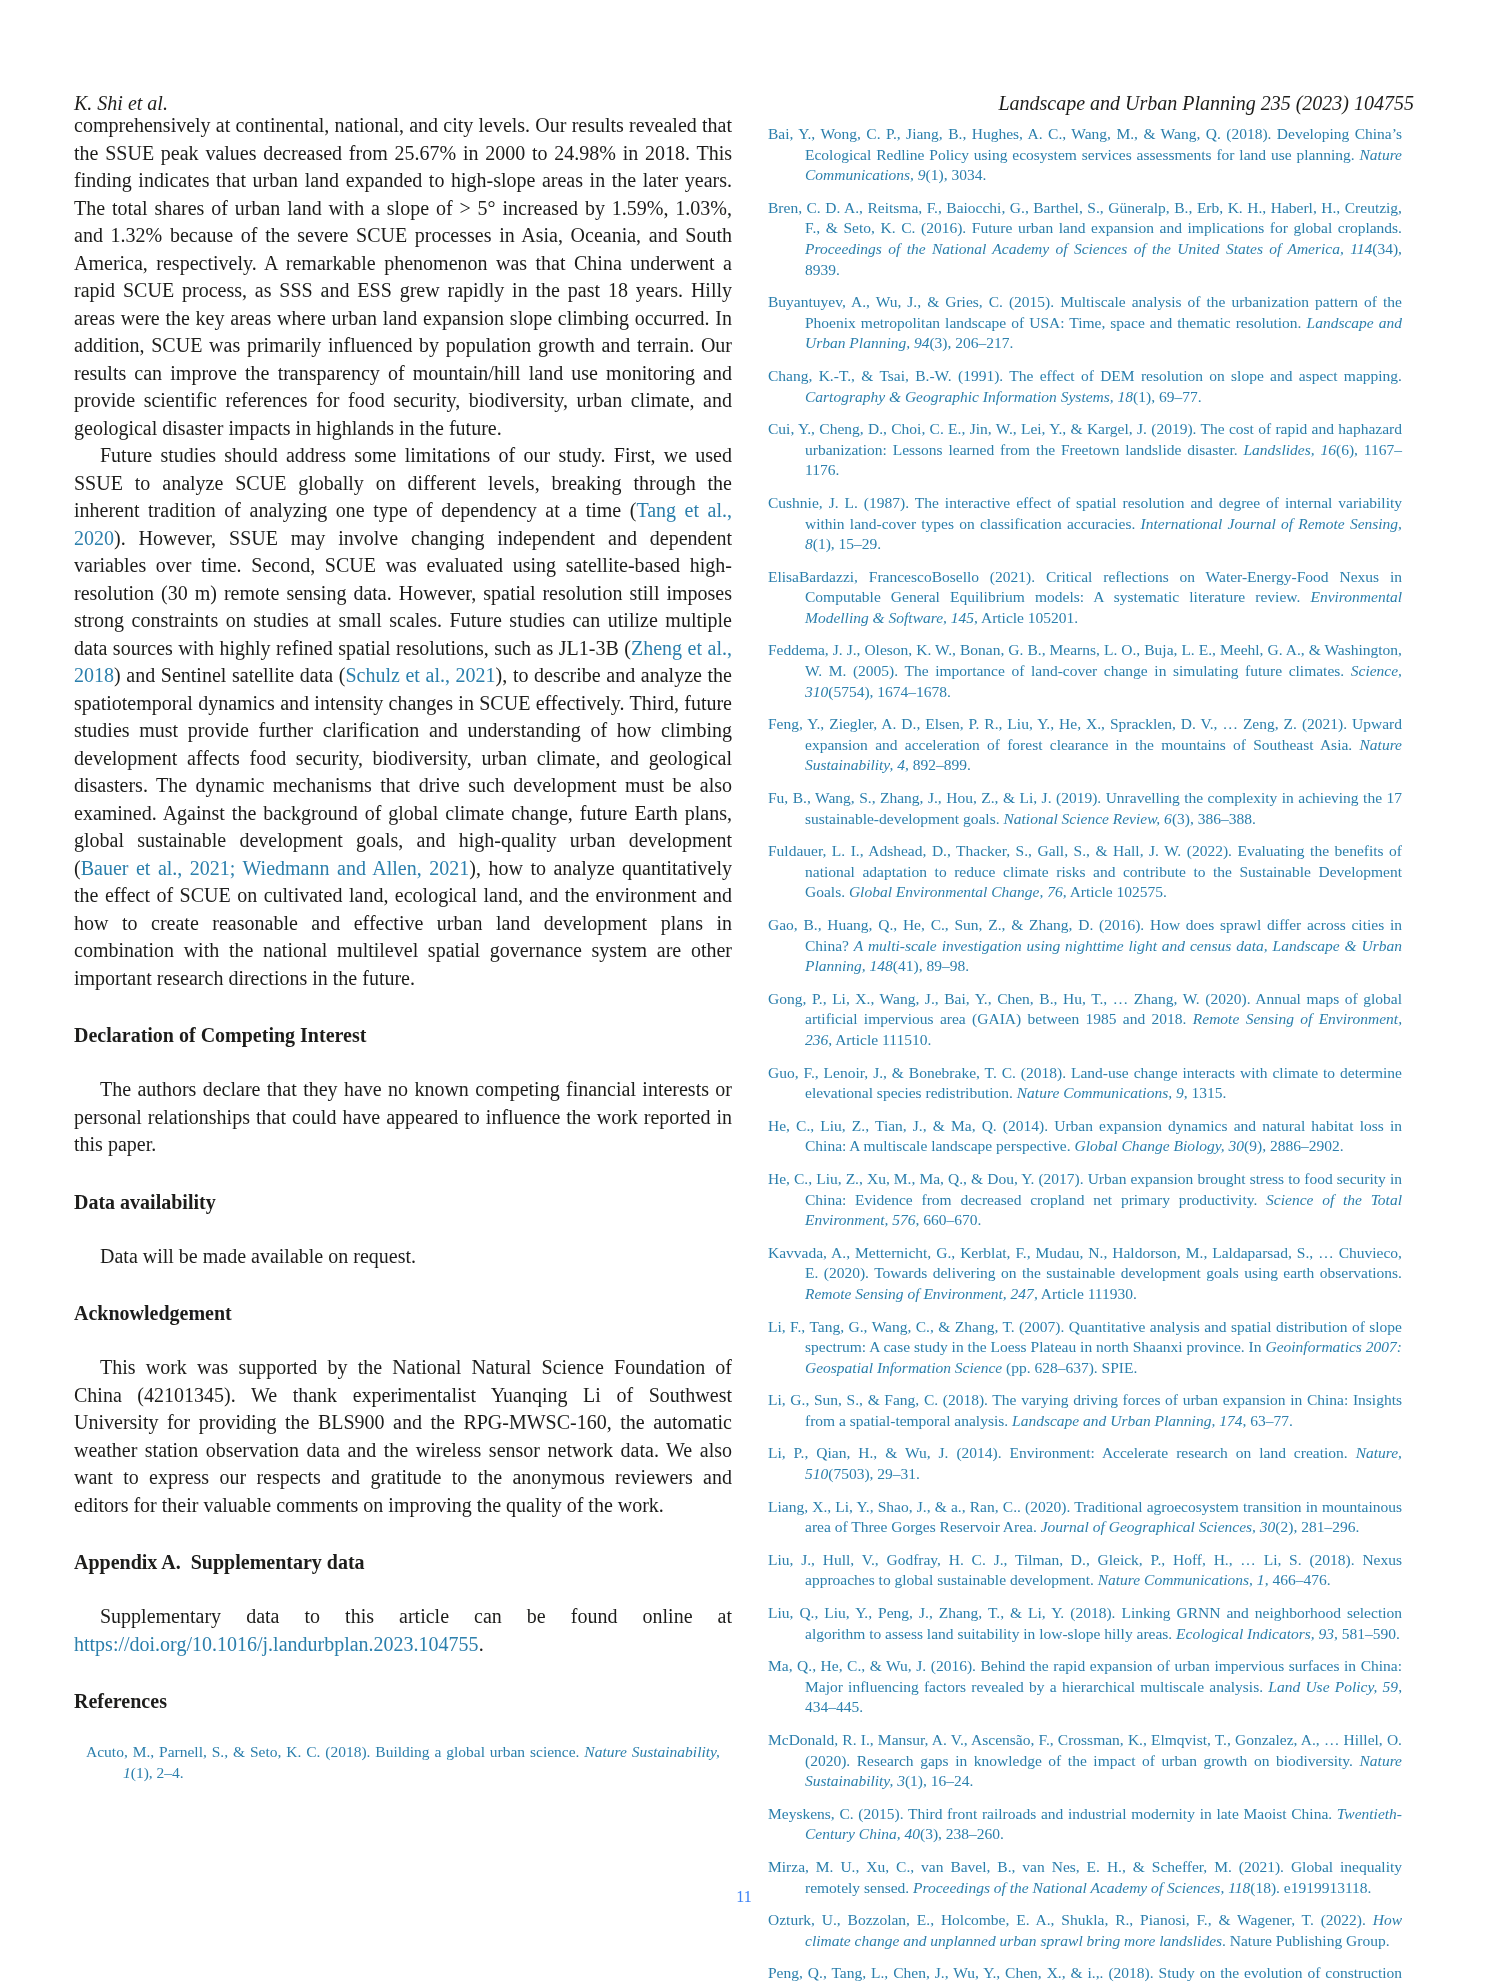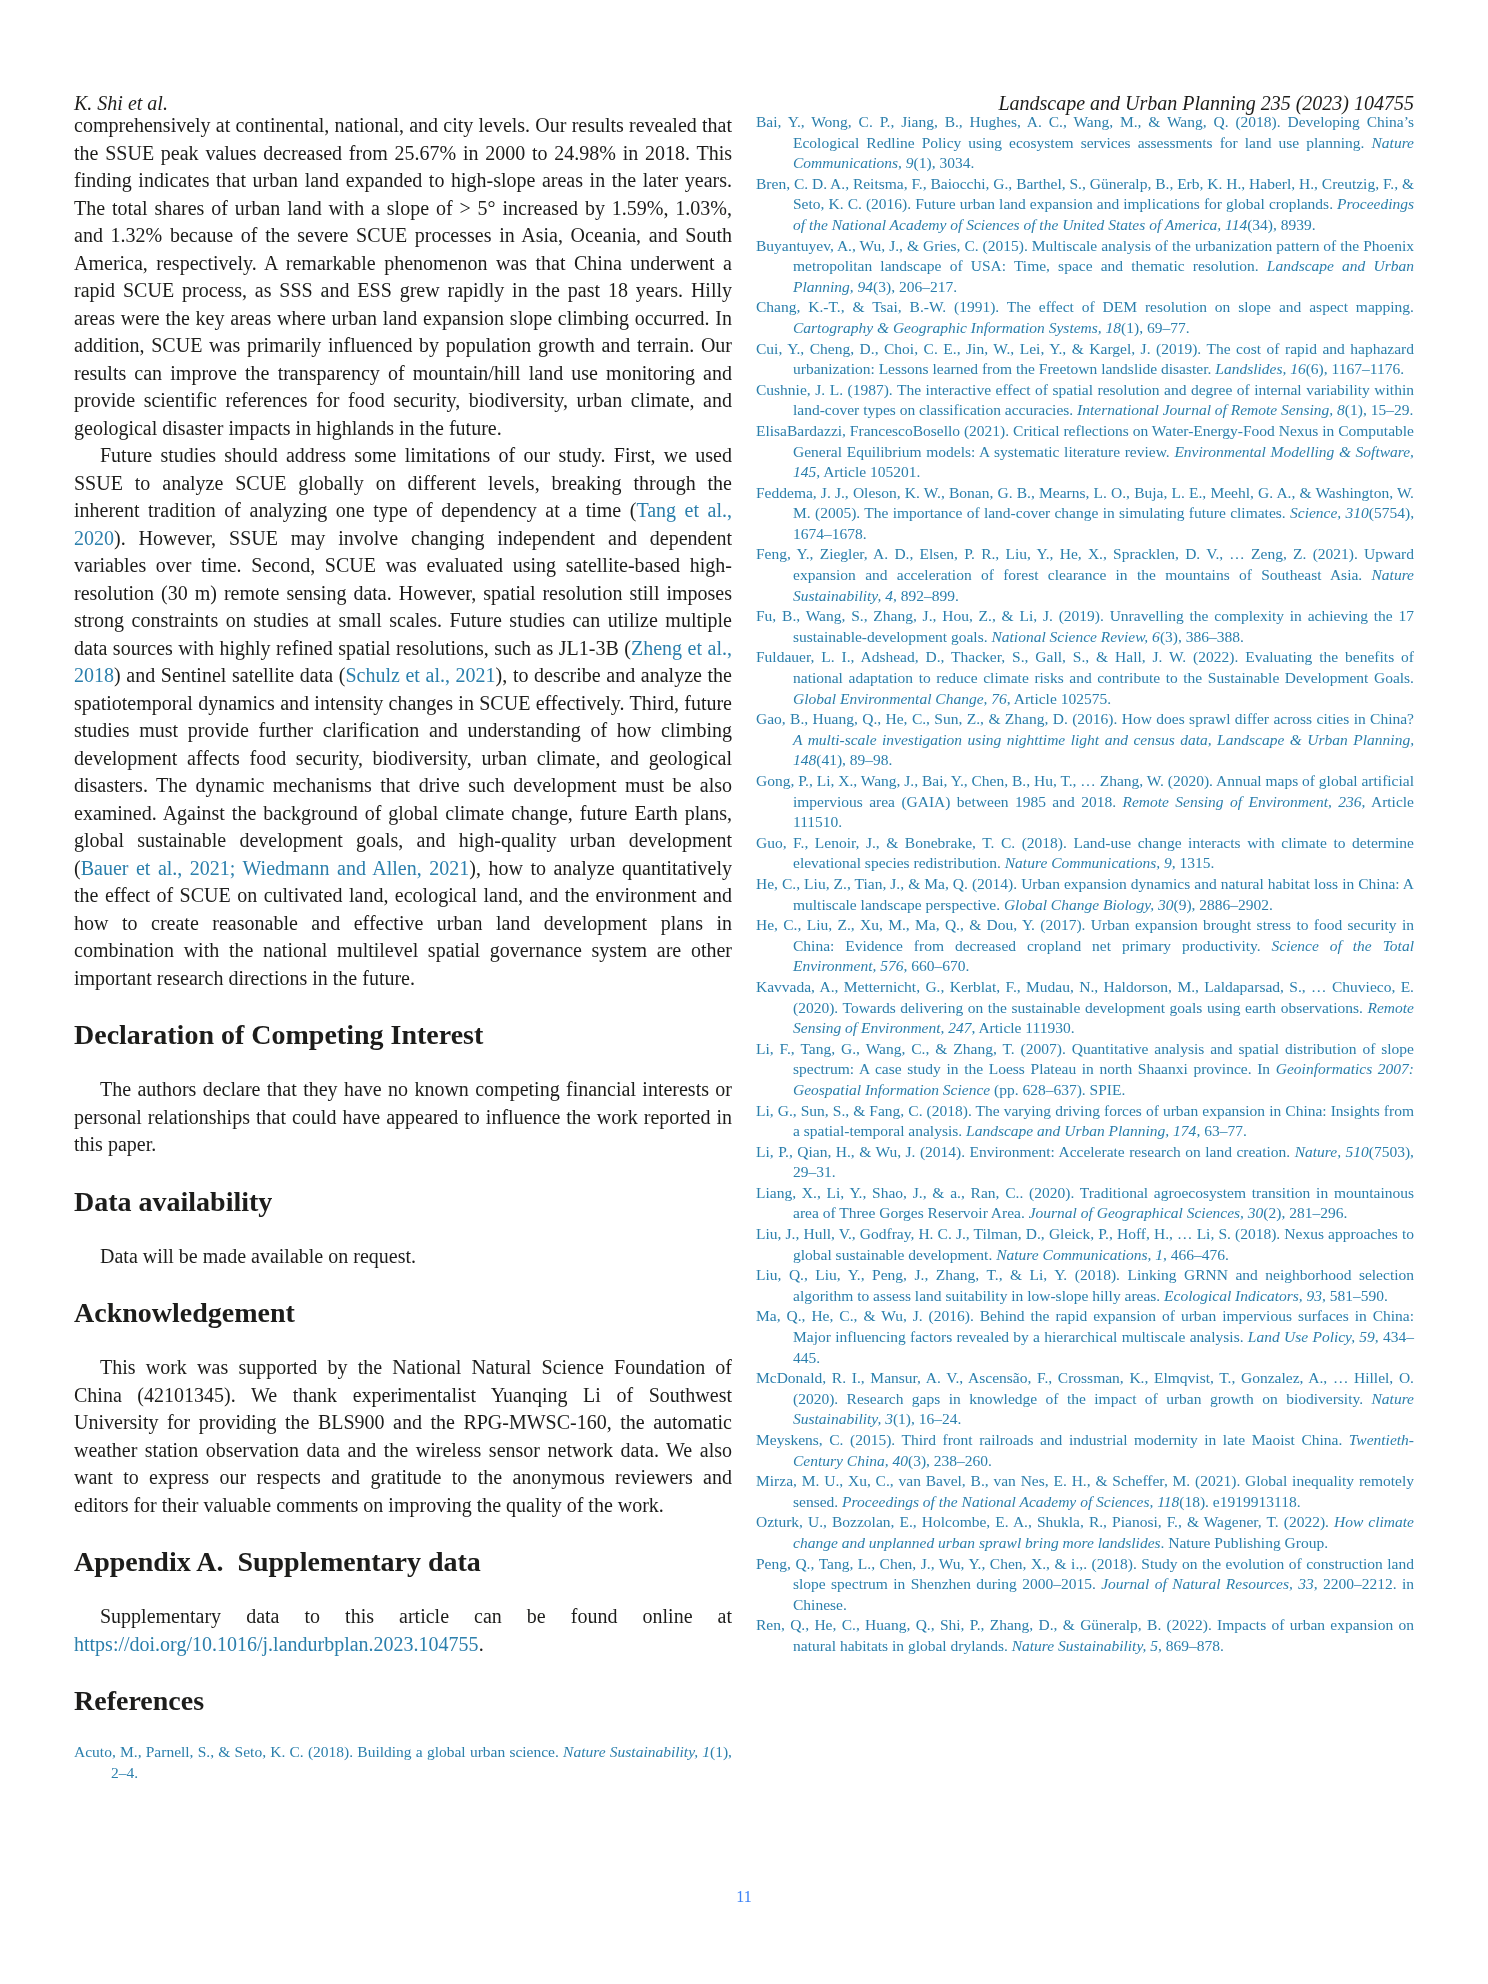--- a/index.html
+++ b/index.html
@@ -18,25 +18,25 @@
   .columns{
     position:absolute;top:112px;left:74px;width:1340px;
     display:flex;gap:24px;
   }
   .col{width:658px;}
   .body-p{
     margin:0;font-size:20px;line-height:27.5px;text-align:justify;
   }
   .body-p.indent{text-indent:26px;}
   h2.sec{
-    font-size:28px;line-height:26px;font-weight:bold;margin:30px 0 28px 0;
+    font-size:20px;line-height:26px;font-weight:bold;margin:30px 0 28px 0;
     text-align:left;
   }
   .ref{
-    margin:0;font-size:15.5px;line-height:20.6px;text-align:justify;
+    margin:12px;font-size:15.5px;line-height:20.6px;text-align:justify;
     padding-left:37px;text-indent:-37px;
     color:var(--link,#2b7fac);
   }
   .lnk{color:var(--link,#2b7fac);}
   .it{font-style:italic;}
   .page-number{
     position:absolute;top:1888px;left:0;width:1488px;text-align:center;
     font-size:16px;color:#3b82f6;
   }
 </style>

